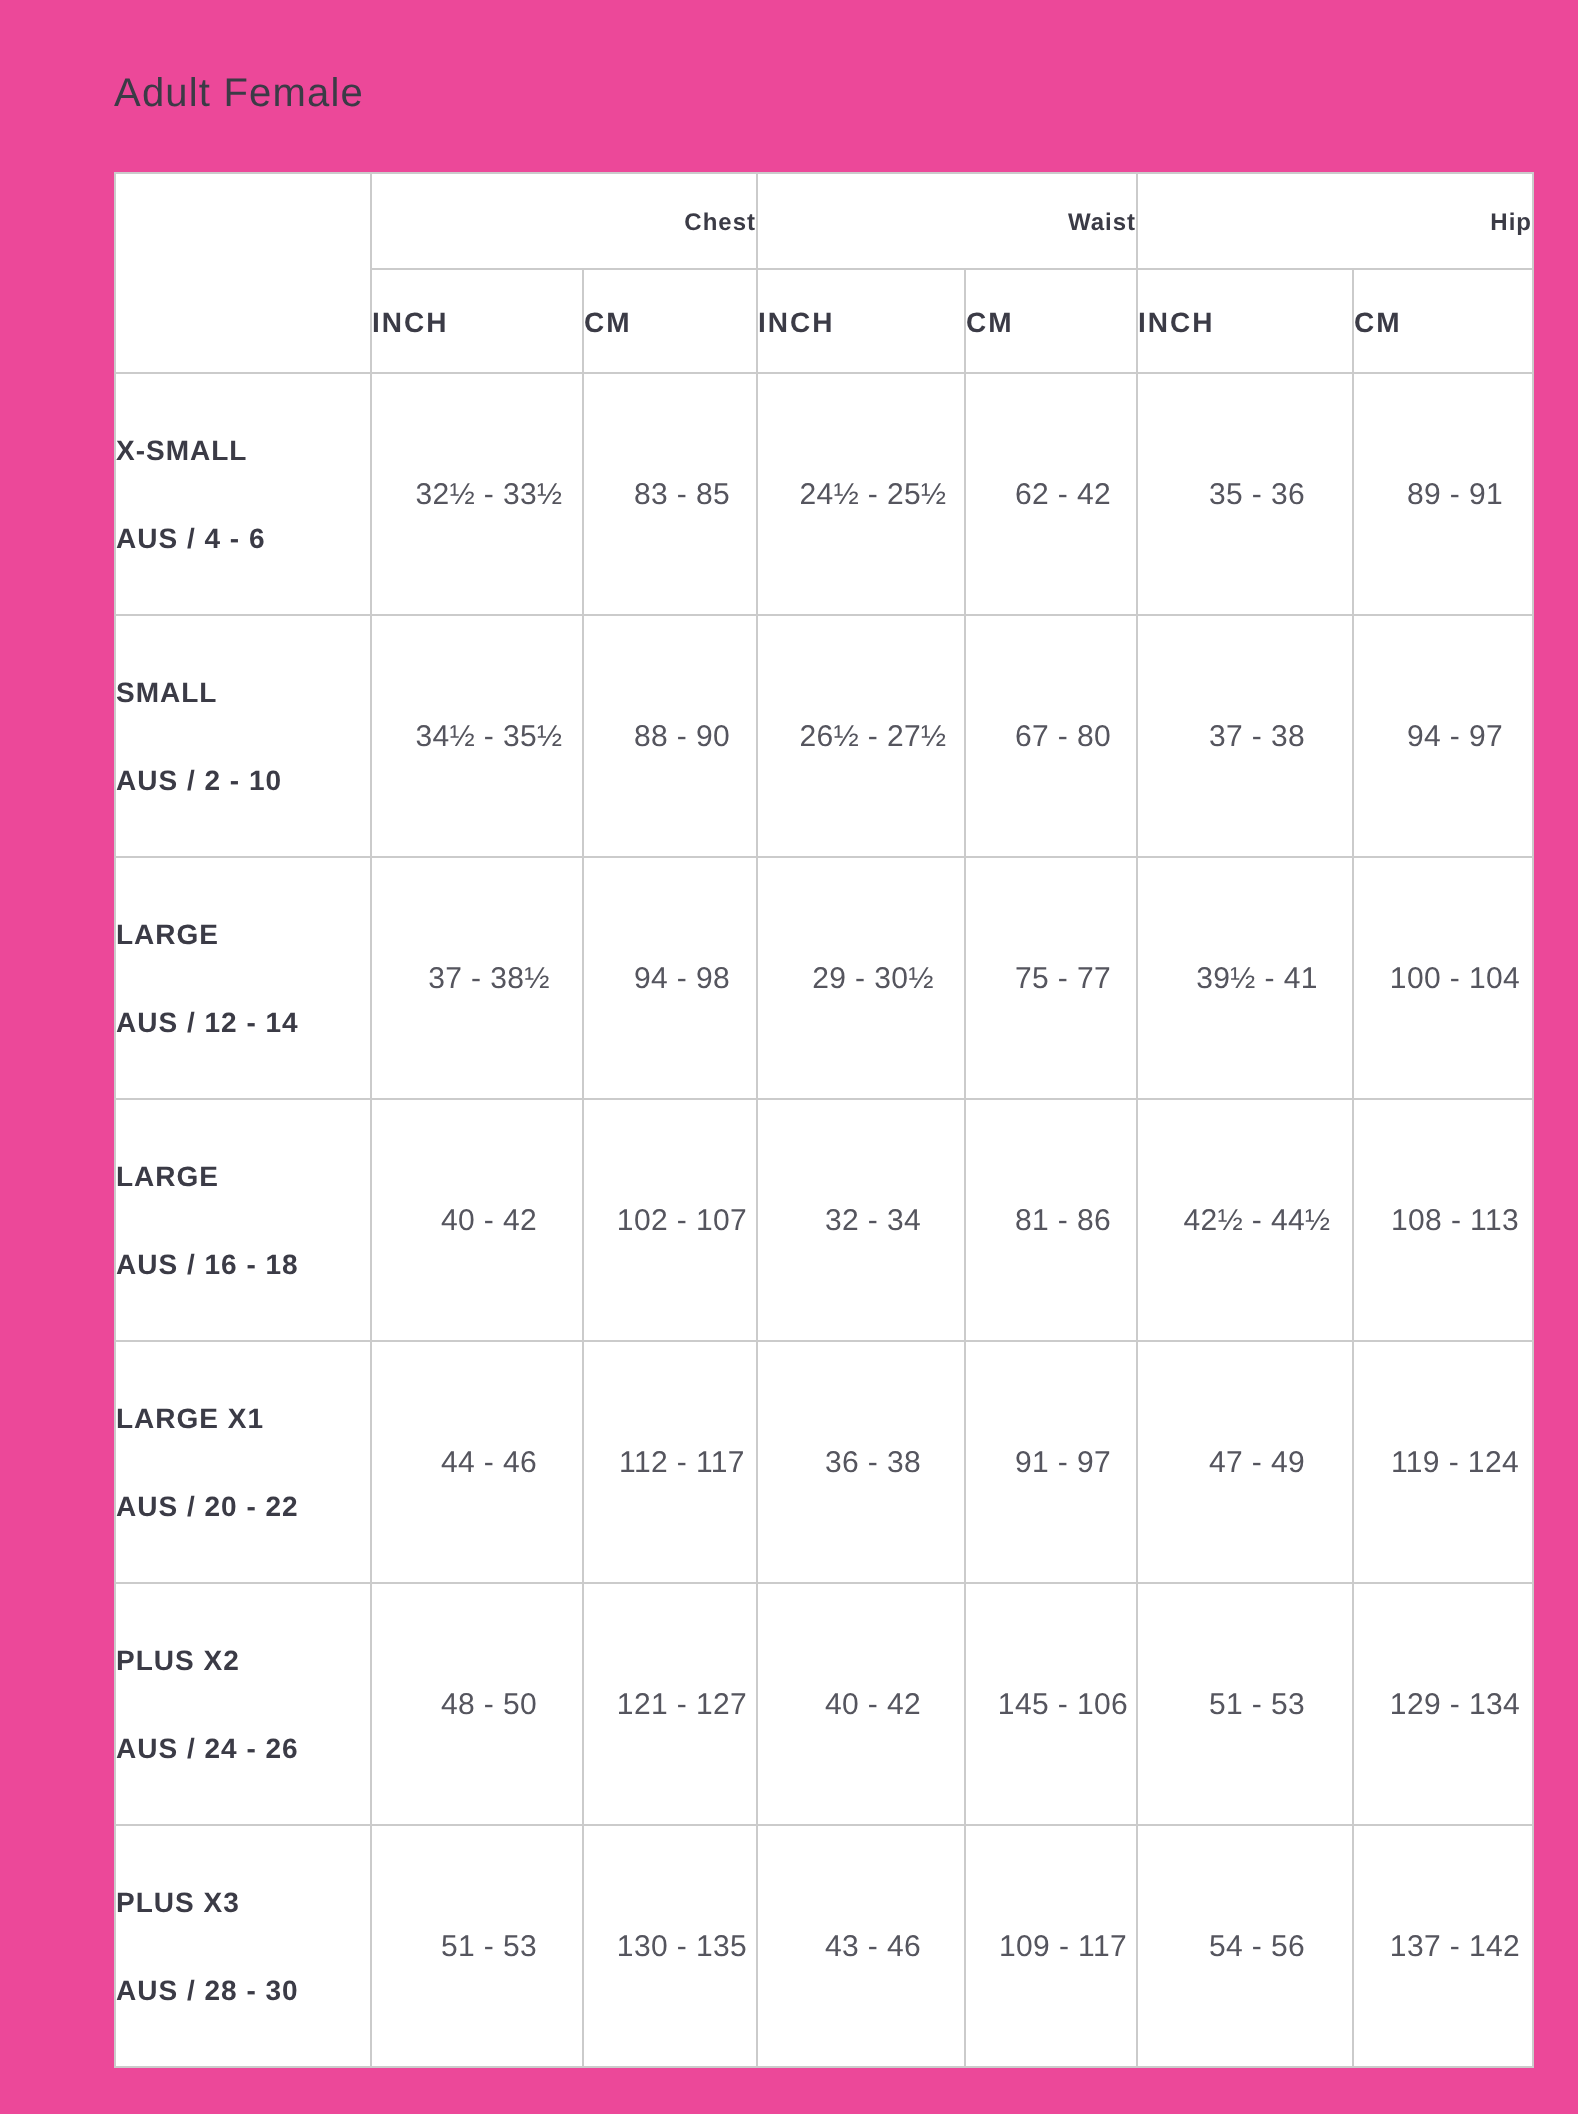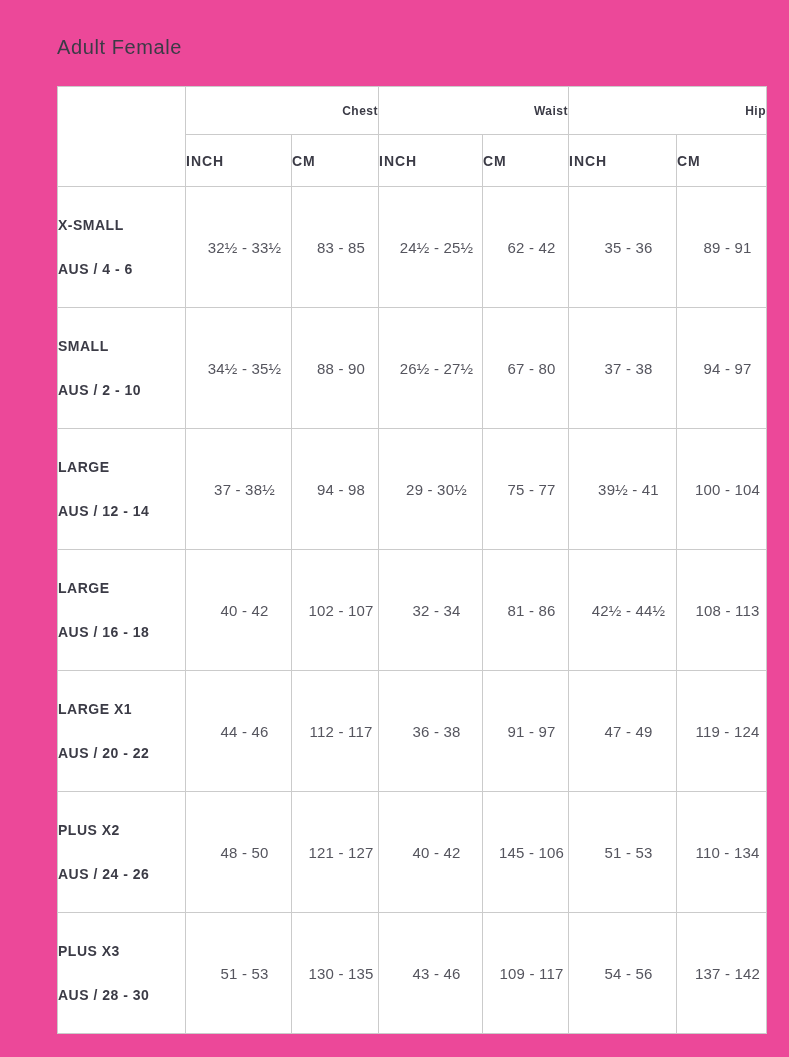--- a/index.html
+++ b/index.html
@@ -162,21 +162,21 @@
         <tr>
       <th class="size-cell">
         <div class="size-name">PLUS X2</div>
         <div class="size-aus">AUS / 24 - 26</div>
       </th>
       <td class="val">48 - 50</td>
       <td class="val">121 - 127</td>
       <td class="val">40 - 42</td>
       <td class="val">145 - 106</td>
       <td class="val">51 - 53</td>
-      <td class="val">110 - 134</td>
+      <td class="val">129 - 134</td>
     </tr>
         <tr>
       <th class="size-cell">
         <div class="size-name">PLUS X3</div>
         <div class="size-aus">AUS / 28 - 30</div>
       </th>
       <td class="val">51 - 53</td>
       <td class="val">130 - 135</td>
       <td class="val">43 - 46</td>
       <td class="val">109 - 117</td>

